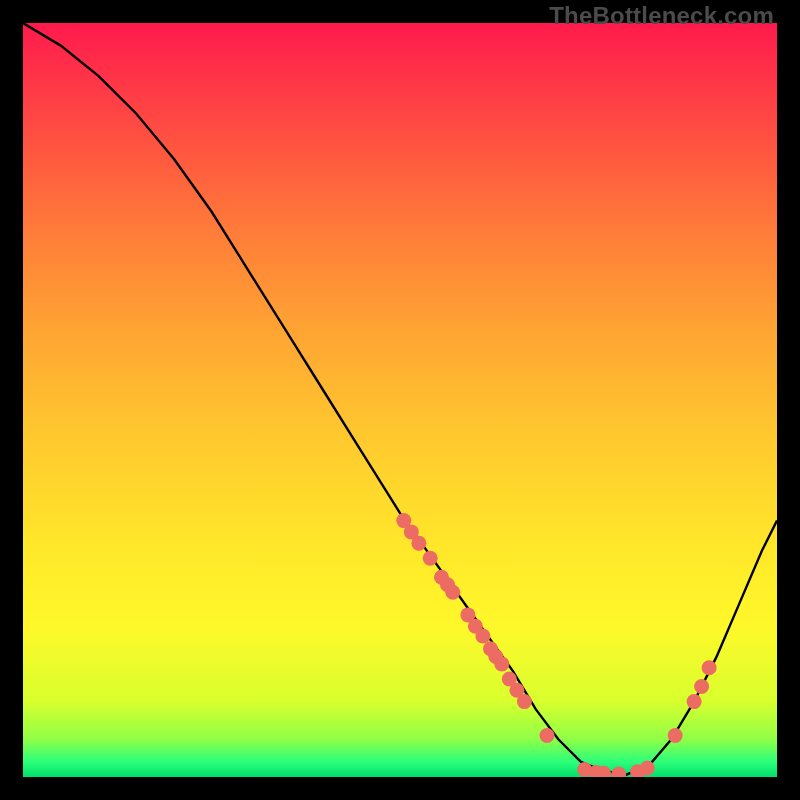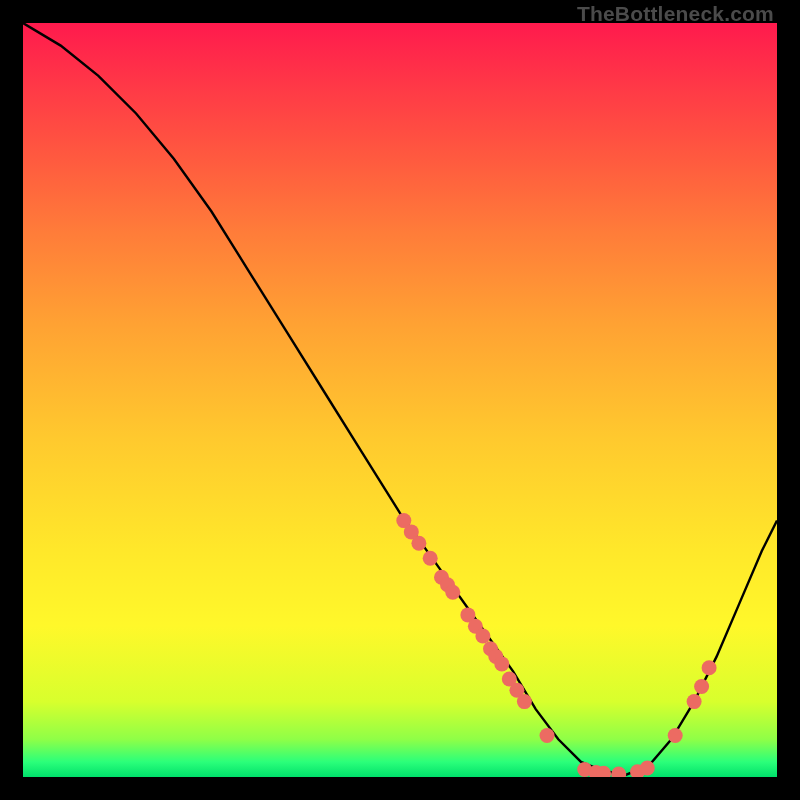--- a/index.html
+++ b/index.html
@@ -30,21 +30,21 @@
       #8fff47 95%,
       #2bff7a 98%,
       #00e06b 100%
     );
   }
   .watermark {
     position: absolute;
     top: 2px;
     right: 26px;
     color: #4b4b4b;
-    font-size: 21px;
+    font-size: 24px;
     font-weight: 600;
     letter-spacing: 0.2px;
     font-family: Arial, Helvetica, sans-serif;
     margin-left: 45px;
   }
   svg.curve {
     position: absolute;
     left: 0;
     top: 0;
     width: 754px;

